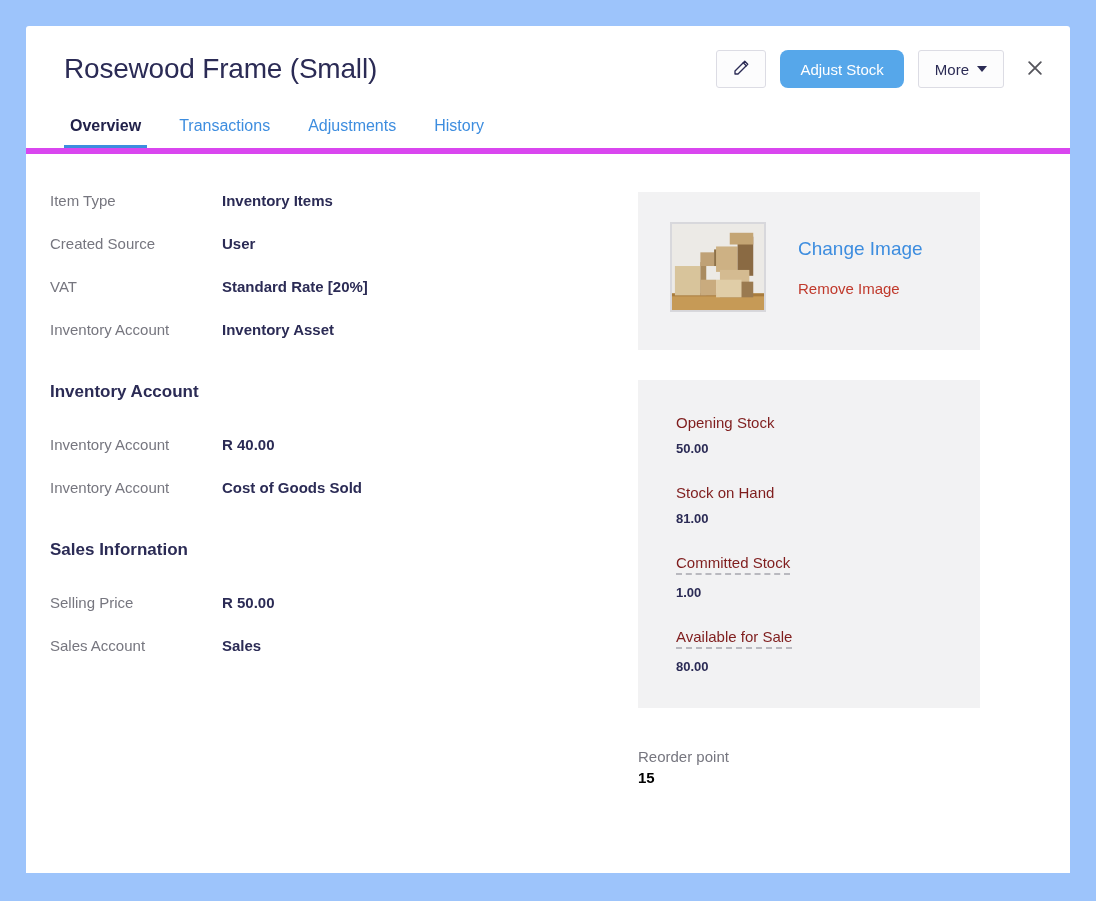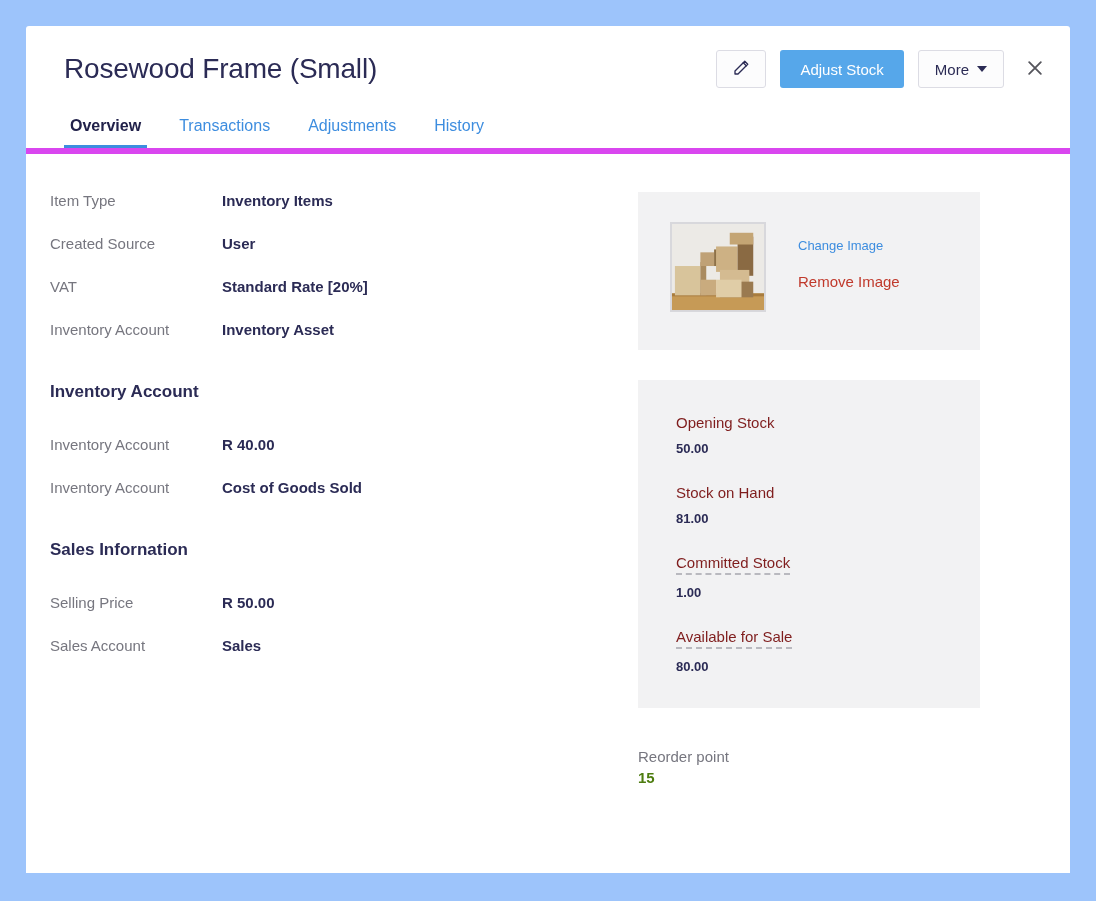--- a/index.html
+++ b/index.html
@@ -60,21 +60,21 @@
     align-items: center;
     justify-content: center;
     cursor: pointer;
     box-sizing: border-box;
     padding: 0;
   }
   .primary-btn {
     height: 38px;
     padding: 0 20px;
     border: none;
-    border-radius: 3px;
+    border-radius: 8px;
     background: #56a7ea;
     color: #ffffff;
     font-size: 15px;
     font-family: "Liberation Sans", sans-serif;
     cursor: pointer;
     white-space: nowrap;
     box-sizing: border-box;
   }
   .ghost-btn {
     height: 38px;
@@ -212,21 +212,21 @@
     flex: 0 0 auto;
     box-sizing: border-box;
   }
   .image-links {
     padding-top: 16px;
     display: flex;
     flex-direction: column;
     gap: 20px;
   }
   .link-blue {
-    font-size: 13px;
+    font-size: 19px;
     color: #3d8ddf;
     cursor: pointer;
     background: none;
     border: none;
     padding: 0;
     text-align: left;
     font-family: "Liberation Sans", sans-serif;
   }
   .link-red {
     font-size: 15px;
@@ -271,21 +271,21 @@
     margin-top: 40px;
     padding-left: 0;
   }
   .reorder-label {
     font-size: 15px;
     color: #76767f;
     margin-bottom: 4px;
   }
   .reorder-value {
     font-size: 15px;
-    color: #4d7c0f;
+    color: #000000;
     font-weight: 700;
   }
 </style>
 </head>
 <body>
 
 <div class="card">
 
   <div class="header">
     <div class="page-title">Rosewood Frame (Small)</div>

